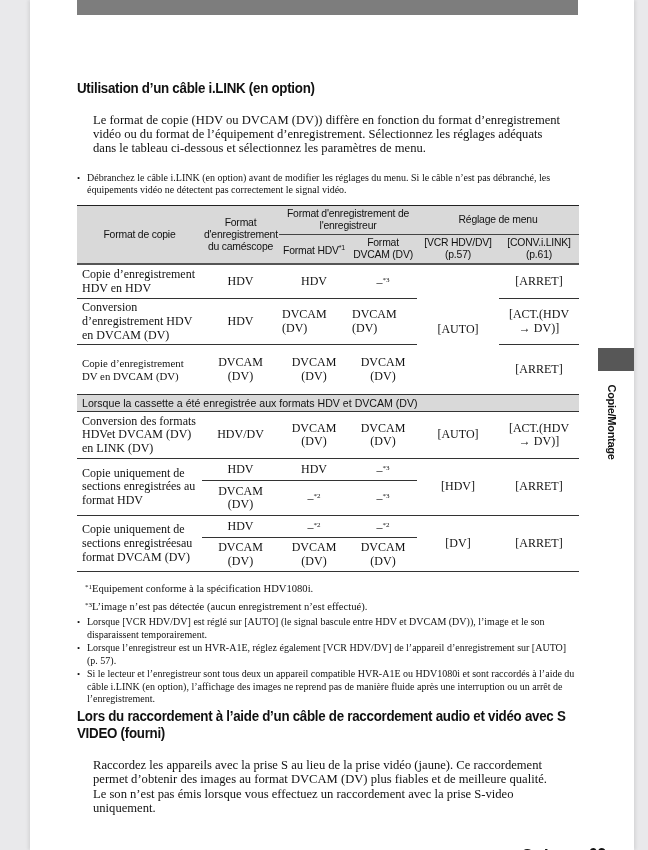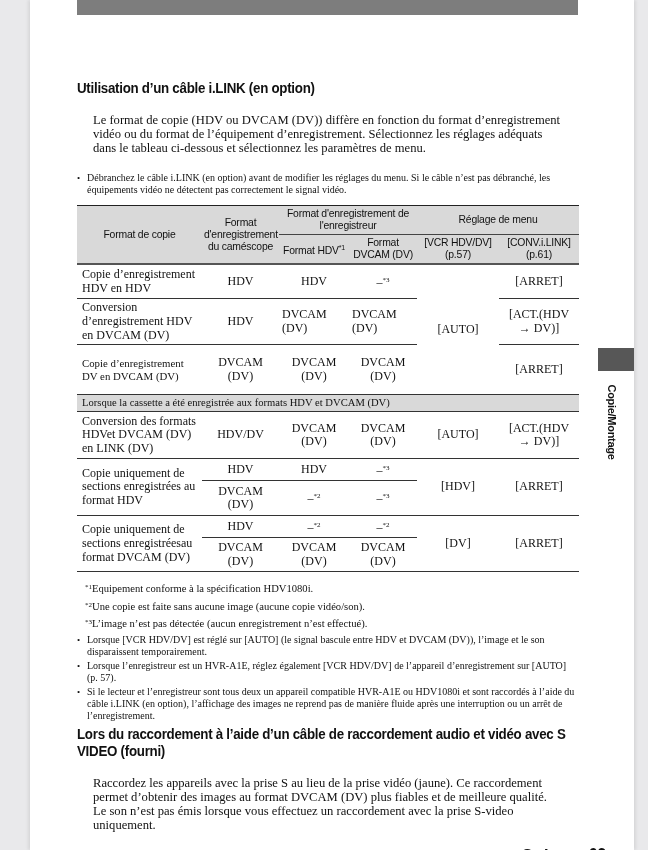--- a/index.html
+++ b/index.html
@@ -63,21 +63,21 @@
     text-align:center; vertical-align:middle;
     padding:2px 3px;
   }
   table.fmt td.lbl { text-align:left; padding-left:5px; }
   table.fmt td.lbl.sm { font-size:10.8px; line-height:12.8px; }
   table.fmt td.left { text-align:left; }
   .bt { border-top:1.3px solid #333; }
   .bb { border-bottom:1.5px solid #333; }
   tr.section td {
     background:#d9d9d9;
-    font-family:Liberation Serif, serif;
+    font-family:Liberation Sans, sans-serif;
     font-size:10.6px; line-height:12px;
     text-align:left; padding:2px 5px;
     border-top:1.3px solid #333; border-bottom:1.5px solid #333;
   }
   sup.fn { font-size:7px; vertical-align:4px; }
 
   .footnotes { margin-top:9px; }
   .footnotes div {
     font-size:10.6px; line-height:12.2px; padding-left:8px; margin-bottom:3.3px;
   }
@@ -199,21 +199,20 @@
       <tr style="height:35px">
         <td class="bt bb">DVCAM (DV)</td>
         <td class="bt bb">DVCAM (DV)</td>
         <td class="bt bb">DVCAM (DV)</td>
       </tr>
     </tbody>
   </table>
 
   <div class="footnotes">
     <div><sup>*1</sup><span>Equipement conforme à la spécification HDV1080i.</span></div>
-    <div><sup>*2</sup><span>Une copie est faite sans aucune image (aucune copie vidéo/son).</span></div>
     <div><sup>*3</sup><span>L’image n’est pas détectée (aucun enregistrement n’est effectué).</span></div>
   </div>
 
   <ul class="notes small" style="margin-top:2px;">
     <li>Lorsque [VCR HDV/DV] est réglé sur [AUTO] (le signal bascule entre HDV et DVCAM (DV)), l’image et le son disparaissent temporairement.</li>
     <li>Lorsque l’enregistreur est un HVR-A1E, réglez également [VCR HDV/DV] de l’appareil d’enregistrement sur [AUTO] (p. 57).</li>
     <li>Si le lecteur et l’enregistreur sont tous deux un appareil compatible HVR-A1E ou HDV1080i et sont raccordés à l’aide du câble i.LINK (en option), l’affichage des images ne reprend pas de manière fluide après une interruption ou un arrêt de l’enregistrement.</li>
   </ul>
 
   <h2 style="white-space:normal; width:545px; margin-top:3px;">Lors du raccordement à l’aide d’un câble de raccordement audio et vidéo avec S VIDEO (fourni)</h2>

